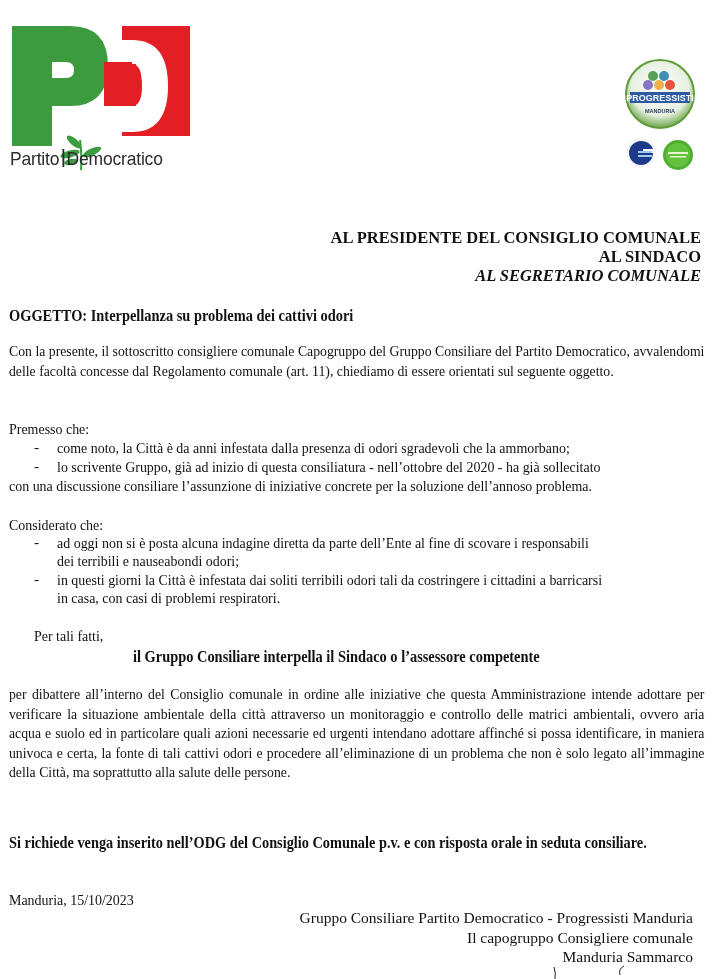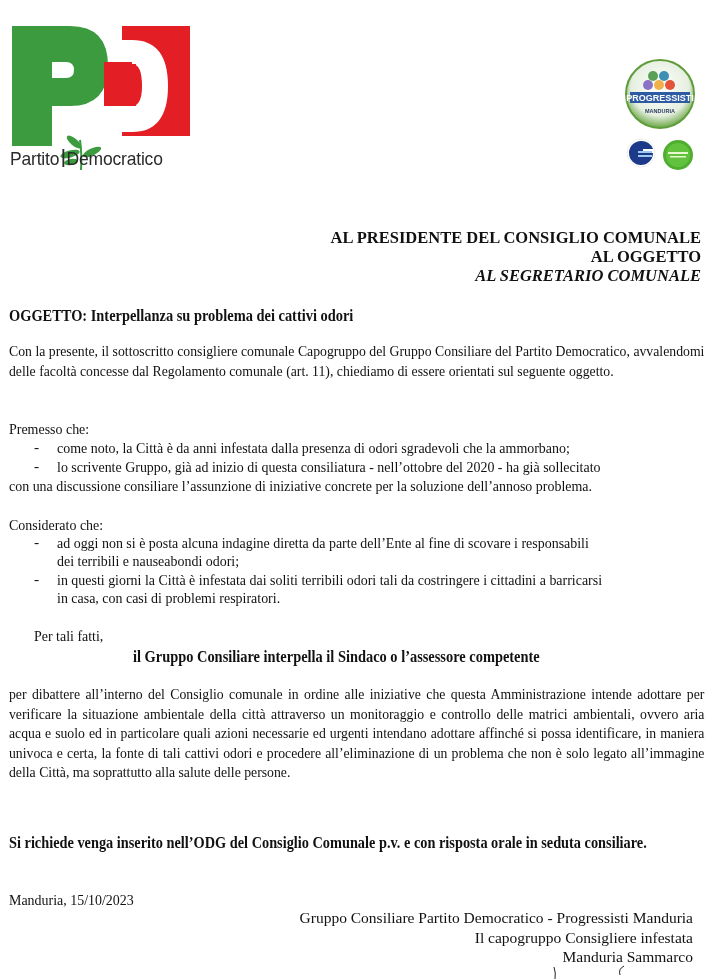--- a/index.html
+++ b/index.html
@@ -125,21 +125,21 @@
   <rect x="12" y="17" width="14" height="2" fill="#9fcaf0"></rect>
 </svg>
 <svg id="small-logo-2" class="abs" viewBox="0 0 32 32">
   <circle cx="16" cy="16" r="15" fill="#4fae2f"></circle>
   <circle cx="16" cy="16" r="12" fill="#63c23d"></circle>
   <rect x="6" y="13" width="20" height="2" fill="#e9f7d0"></rect>
   <rect x="8" y="17" width="16" height="1.5" fill="#e9f7d0"></rect>
 </svg>
 
 <div id="addr-1" class="abs addr">AL PRESIDENTE DEL CONSIGLIO COMUNALE</div>
-<div id="addr-2" class="abs addr">AL OGGETTO</div>
+<div id="addr-2" class="abs addr">AL SINDACO</div>
 <div id="addr-3" class="abs addr">AL SEGRETARIO COMUNALE</div>
 
 <div id="subject" class="abs txt bold narrow">OGGETTO: Interpellanza su problema dei cattivi odori</div>
 
 <div id="intro" class="abs para">Con la presente, il sottoscritto consigliere comunale Capogruppo del Gruppo Consiliare del Partito Democratico, avvalendomi delle facoltà concesse dal Regolamento comunale (art. 11), chiediamo di essere orientati sul seguente oggetto.</div>
 
 <div id="premesso-label" class="abs txt narrow">Premesso che:</div>
 <span id="p-b1-dash" class="bullet-dash">-</span>
 <div id="p-b1" class="abs txt narrow">come noto, la Città è da anni infestata dalla presenza di odori sgradevoli che la ammorbano;</div>
 <span id="p-b2-dash" class="bullet-dash">-</span>
@@ -157,18 +157,18 @@
 <div id="per-tali" class="abs txt narrow">Per tali fatti,</div>
 <div id="interpella" class="abs txt bold narrow">il Gruppo Consiliare interpella il Sindaco o l’assessore competente</div>
 
 <div id="body2" class="abs para">per dibattere all’interno del Consiglio comunale in ordine alle iniziative che questa Amministrazione intende adottare per verificare la situazione ambientale della città attraverso un monitoraggio e controllo delle matrici ambientali, ovvero aria acqua e suolo ed in particolare quali azioni necessarie ed urgenti intendano adottare affinché si possa identificare, in maniera univoca e certa, la fonte di tali cattivi odori e procedere all’eliminazione di un problema che non è solo legato all’immagine della Città, ma soprattutto alla salute delle persone.</div>
 
 <div id="richiesta" class="abs">Si richiede venga inserito nell’ODG del Consiglio Comunale p.v. e con risposta orale in seduta consiliare.</div>
 
 <div id="place-date" class="abs txt narrow">Manduria, 15/10/2023</div>
 
 <div id="sig-1" class="abs sig">Gruppo Consiliare Partito Democratico - Progressisti Manduria</div>
-<div id="sig-2" class="abs sig">Il capogruppo Consigliere infestata</div>
+<div id="sig-2" class="abs sig">Il capogruppo Consigliere comunale</div>
 <div id="sig-3" class="abs sig">Manduria Sammarco</div>
 <svg id="signature-mark" class="abs" viewBox="0 0 90 14">
   <path d="M4 2 Q6 8 5 14" stroke="#222" stroke-width="1" fill="none"></path>
   <path d="M74 1 Q68 4 70 10" stroke="#222" stroke-width="1" fill="none"></path>
 </svg>
 
 </body></html>

